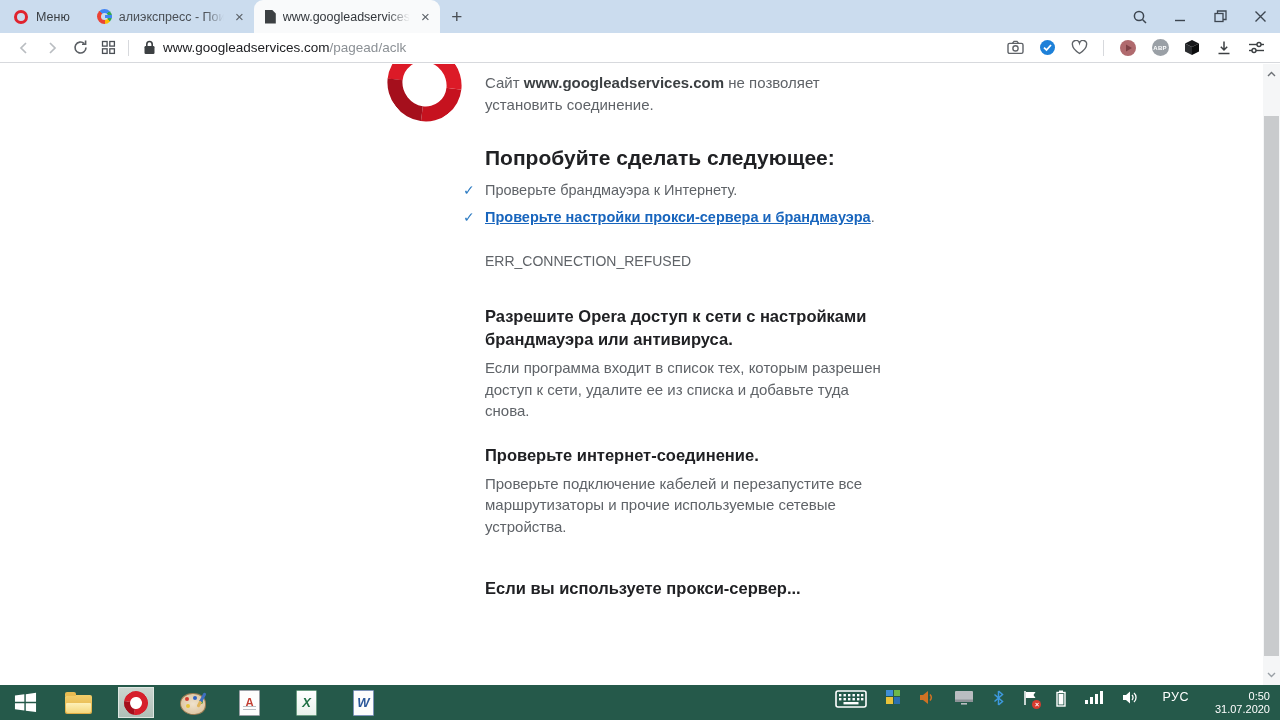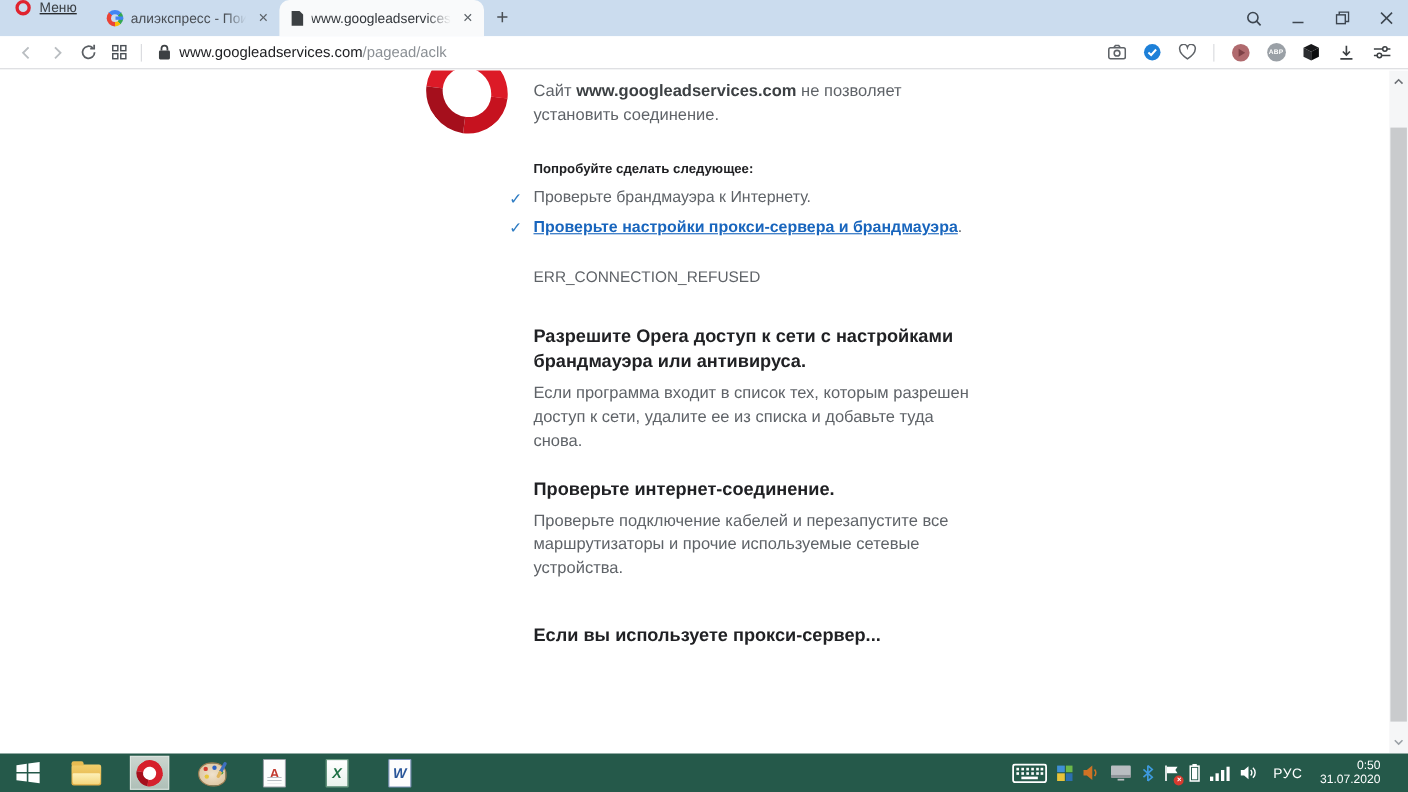--- a/index.html
+++ b/index.html
@@ -9,21 +9,21 @@
     font-family:"Liberation Sans", sans-serif;
     background:#fff;
   }
   .window { position:relative; width:1280px; height:720px; }
 
   
   .tabstrip {
     position:absolute; top:0; left:0; right:0; height:33px;
     background:#cbdcee; display:flex; align-items:stretch;
   }
-  .menu-btn { display:flex; align-items:flex-start; gap:8px; padding:0 16px 0 14px; cursor:default;text-decoration:underline; }
+  .menu-btn { display:flex; align-items:center; gap:8px; padding:0 16px 0 14px; cursor:default; }
   .o-ring-small { width:14px; height:14px; border:3.5px solid #e0232e; border-radius:50%; }
   .menu-label { font-size:12.5px; color:#3a3f44; }
   .tab { position:relative; display:flex; align-items:center; gap:7px; height:33px; padding:0 6px 0 11px; font-size:12.5px; color:#4a4f55; }
   .tab.inactive { width:168px; }
   .tab.active { width:186px; background:#f9fafb; border-radius:9px 9px 0 0; color:#33373c; }
   .tab-title { flex:1; overflow:hidden; white-space:nowrap;
     -webkit-mask-image:linear-gradient(90deg,#000 82%,transparent); mask-image:linear-gradient(90deg,#000 82%,transparent); }
   .tab-close { width:17px; height:17px; display:flex; align-items:center; justify-content:center;
     color:#5b6167; font-size:15px; line-height:1; border-radius:50%; }
   .favicon-g { position:relative; width:15px; height:15px; border-radius:50%; flex:0 0 auto;
@@ -52,21 +52,21 @@
 
   
   .content { position:absolute; top:64px; left:0; right:0; height:621px; background:#fff; overflow:hidden; }
   .o-logo { position:absolute; left:388px; top:-18px; width:73px; height:76px;
     border:15px solid #dc1a27; border-radius:50%;
     border-left-color:#a50f1c; border-bottom-color:#c6121f; transform:rotate(-38deg); }
   .error-col { position:absolute; left:485px; top:8px; width:396px; color:#5f6368; }
   .error-col h1 { margin:0 0 24px 0; font-size:30px; line-height:39px; color:#202124; font-weight:bold; letter-spacing:.2px; }
   .intro { margin:0 0 30px 0; font-size:15px; line-height:22px; }
   .intro b { color:#3c4043; }
-  .try-heading { margin:0 0 10px 0; font-size:12px; color:#202124; font-weight:bold; }
+  .try-heading { margin:0 0 10px 0; font-size:21px; color:#202124; font-weight:bold; }
   .checks { list-style:none; margin:0; padding:0; }
   .checks li { display:flex; gap:8px; margin:0 0 7px -22px; font-size:14.5px; line-height:20px; }
   .checkmark { color:#2e7cc3; font-size:14px; width:14px; flex:0 0 auto; }
   .proxy-link { color:#1865bd; font-weight:bold; text-decoration:underline; }
   .err-code { margin:26px 0 0 0; font-size:14px; color:#5f6368; }
   .section h3 { margin:0 0 6px 0; font-size:16.5px; line-height:23px; color:#202124; font-weight:bold; }
   .section p { margin:0; font-size:15px; line-height:21.5px; }
   .s1 { margin-top:22px; } .s2 { margin-top:36px; } .s3 { margin-top:40px; }
 
   
@@ -92,21 +92,21 @@
   .doc-icon.excel { color:#1f7145; border-color:#6b9c82; background:linear-gradient(#ffffff,#e9f2ec); font-style:italic; }
   .doc-icon.word { color:#2b579a; border-color:#7c93b8; font-style:italic; }
   .doc-lines { position:absolute; left:3px; right:3px; bottom:3px; height:6px;
     background:repeating-linear-gradient(#b9bec4 0 1px, transparent 1px 3px); }
   .palette { position:relative; width:26px; height:22px; background:radial-gradient(#efe2cd,#d9bf96); border:1px solid #9b7c52; border-radius:50% 50% 45% 55%; margin-top:2px; }
   .palette i { position:absolute; width:4px; height:4px; border-radius:50%; }
   .palette .d1 { background:#d23b2f; left:4px; top:3px; } .palette .d2 { background:#2f62c4; left:12px; top:2px; }
   .palette .d3 { background:#3d9b44; left:18px; top:6px; } .palette .d4 { background:#e8c53a; left:5px; top:10px; }
   .palette .brush { position:absolute; width:3px; height:16px; background:linear-gradient(#3f6fc0 60%, #e0b45c 60%); right:2px; top:-2px; transform:rotate(28deg); border-radius:2px; }
 
-  .tray { margin-left:auto; display:flex; align-items:center; gap:9px; padding-right:21px; }
+  .tray { margin-left:auto; display:flex; align-items:flex-start; gap:19px; padding-right:6px; }
   .tray-item { display:flex; align-items:center; justify-content:center; }
   .lang { font-size:12.5px; letter-spacing:.5px; padding:0 4px; }
   .clock { font-size:11px; line-height:13px; text-align:right; min-width:62px; padding-right:4px; }
   .flag-wrap { position:relative; }
   .flag-badge { position:absolute; right:-4px; bottom:-3px; width:9px; height:9px; background:#d83b2f; border-radius:50%;
     color:#fff; font-size:7px; line-height:9px; text-align:center; font-weight:bold; }
   .tray-app-ico { width:14px; height:14px; display:grid; grid-template-columns:1fr 1fr; grid-template-rows:1fr 1fr; gap:1px; }
   .tray-app-ico i { display:block; }
   .tray-app-ico .a { background:#3f8fd6; } .tray-app-ico .b { background:#6cb84a; }
   .tray-app-ico .c { background:#e8c33a; } .tray-app-ico .d { background:#2b6fb0; }

